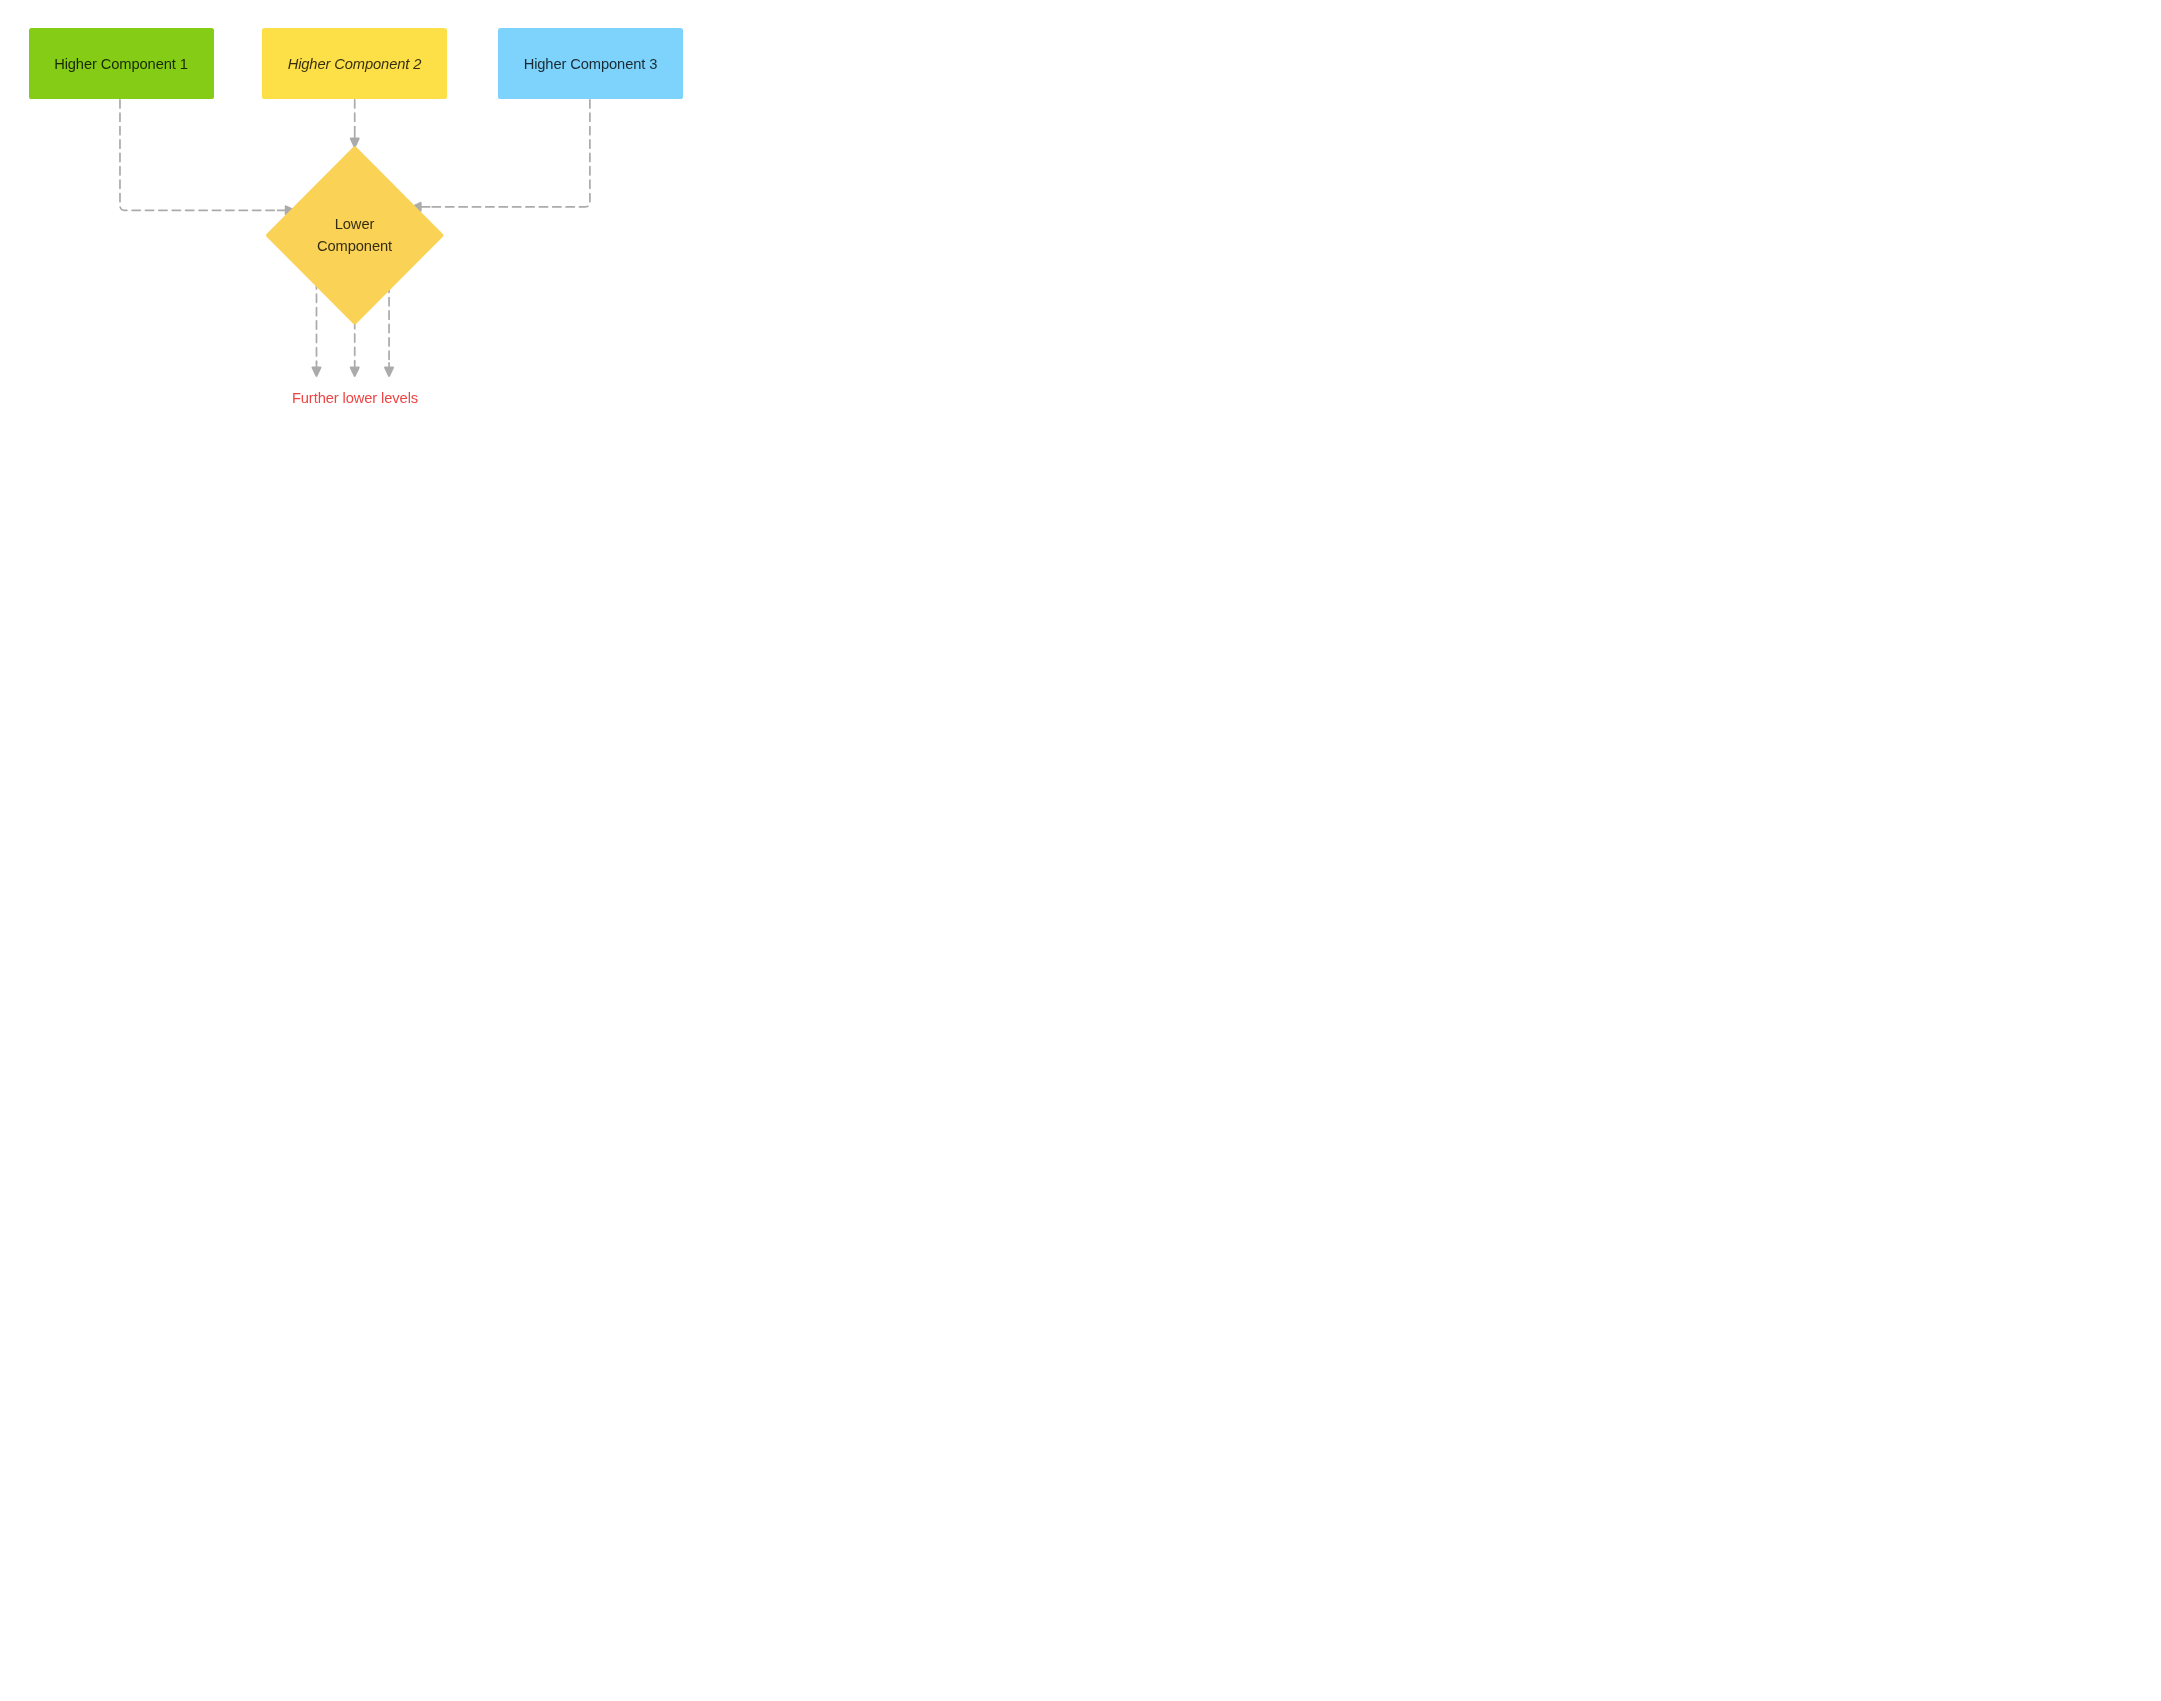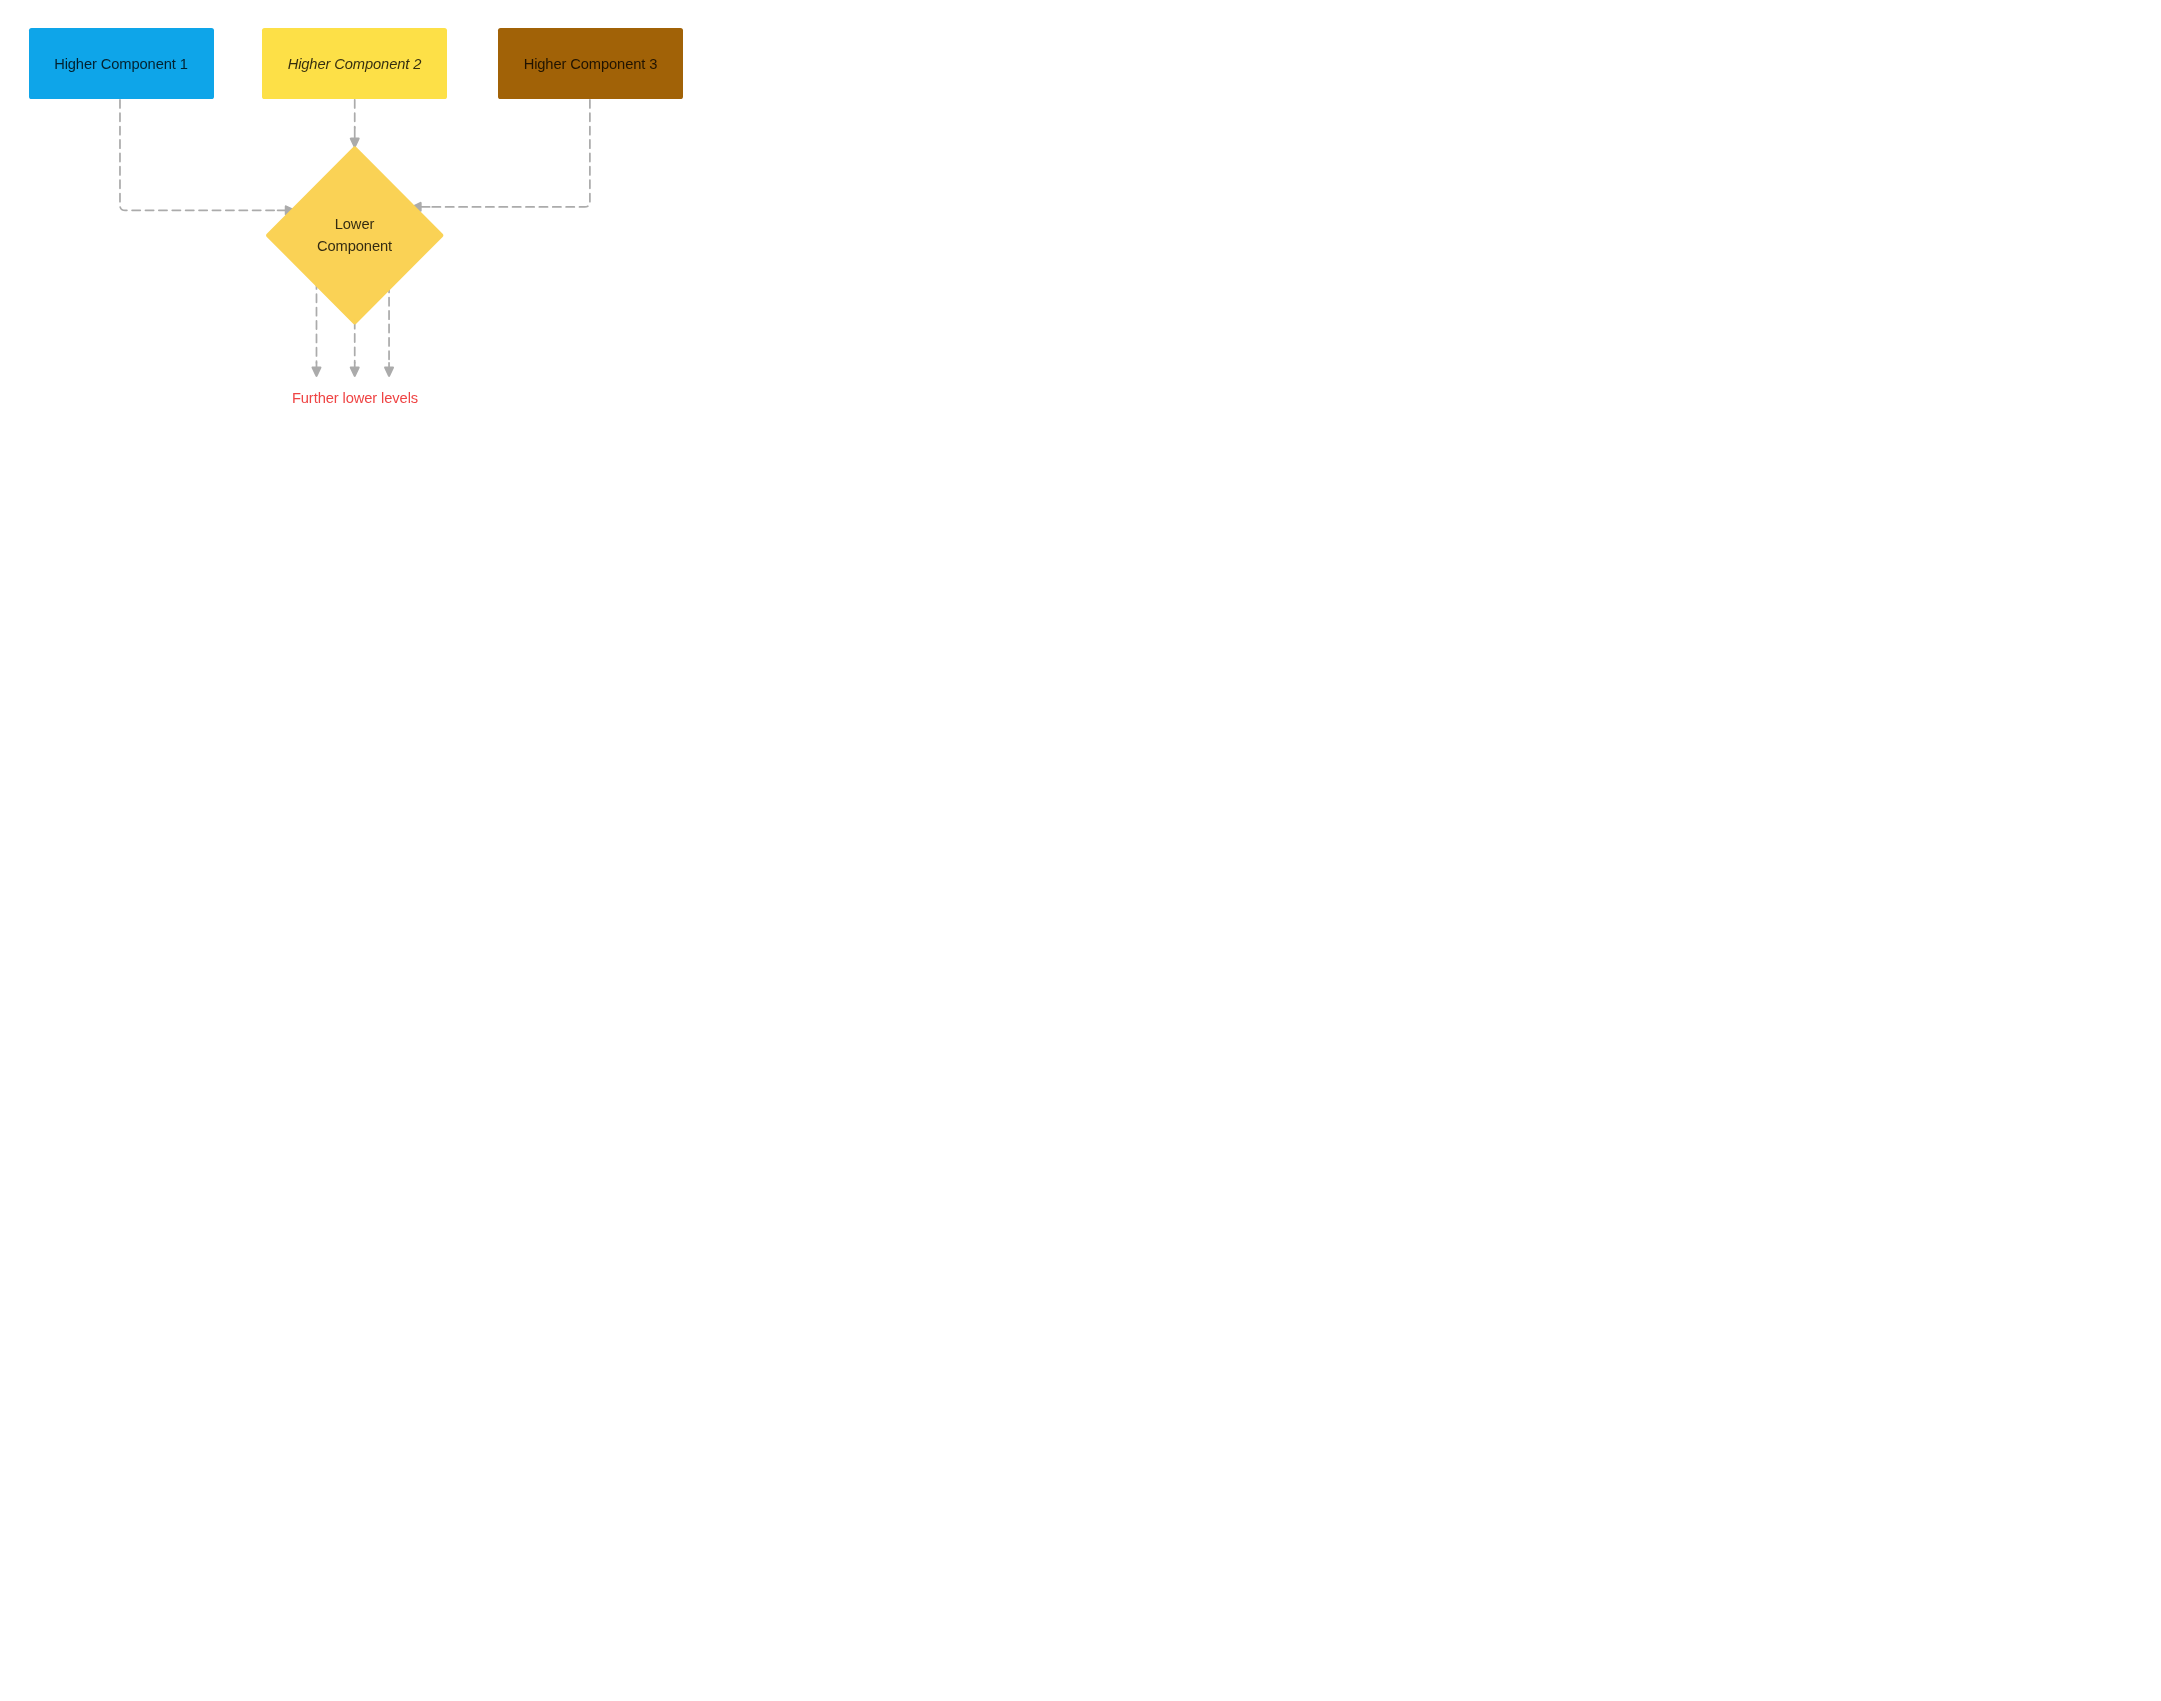--- a/index.html
+++ b/index.html
@@ -31,23 +31,23 @@
     justify-content: center;
   }
   .node-box .label,
   .diamond-label {
     font-size: 14.7px;
     font-weight: 400;
     letter-spacing: -0.1px;
     color: rgba(0, 0, 0, 0.8);
     white-space: nowrap;
   }
-  .box-green  { left: 28.5px;   background: #0ea5e9; }
+  .box-green  { left: 28.5px;   background: #84cc16; }
   .box-purple { left: 262px;  background: #fde047; font-style: italic; }
-  .box-pink   { left: 498px; background: #a16207; }
+  .box-pink   { left: 498px; background: #7dd3fc; }
   .diamond-label {
     position: absolute;
     left: 268px;
     top: 214px;
     width: 173px;
     text-align: center;
     line-height: 21.6px;
   }
   .caption {
     position: absolute;

